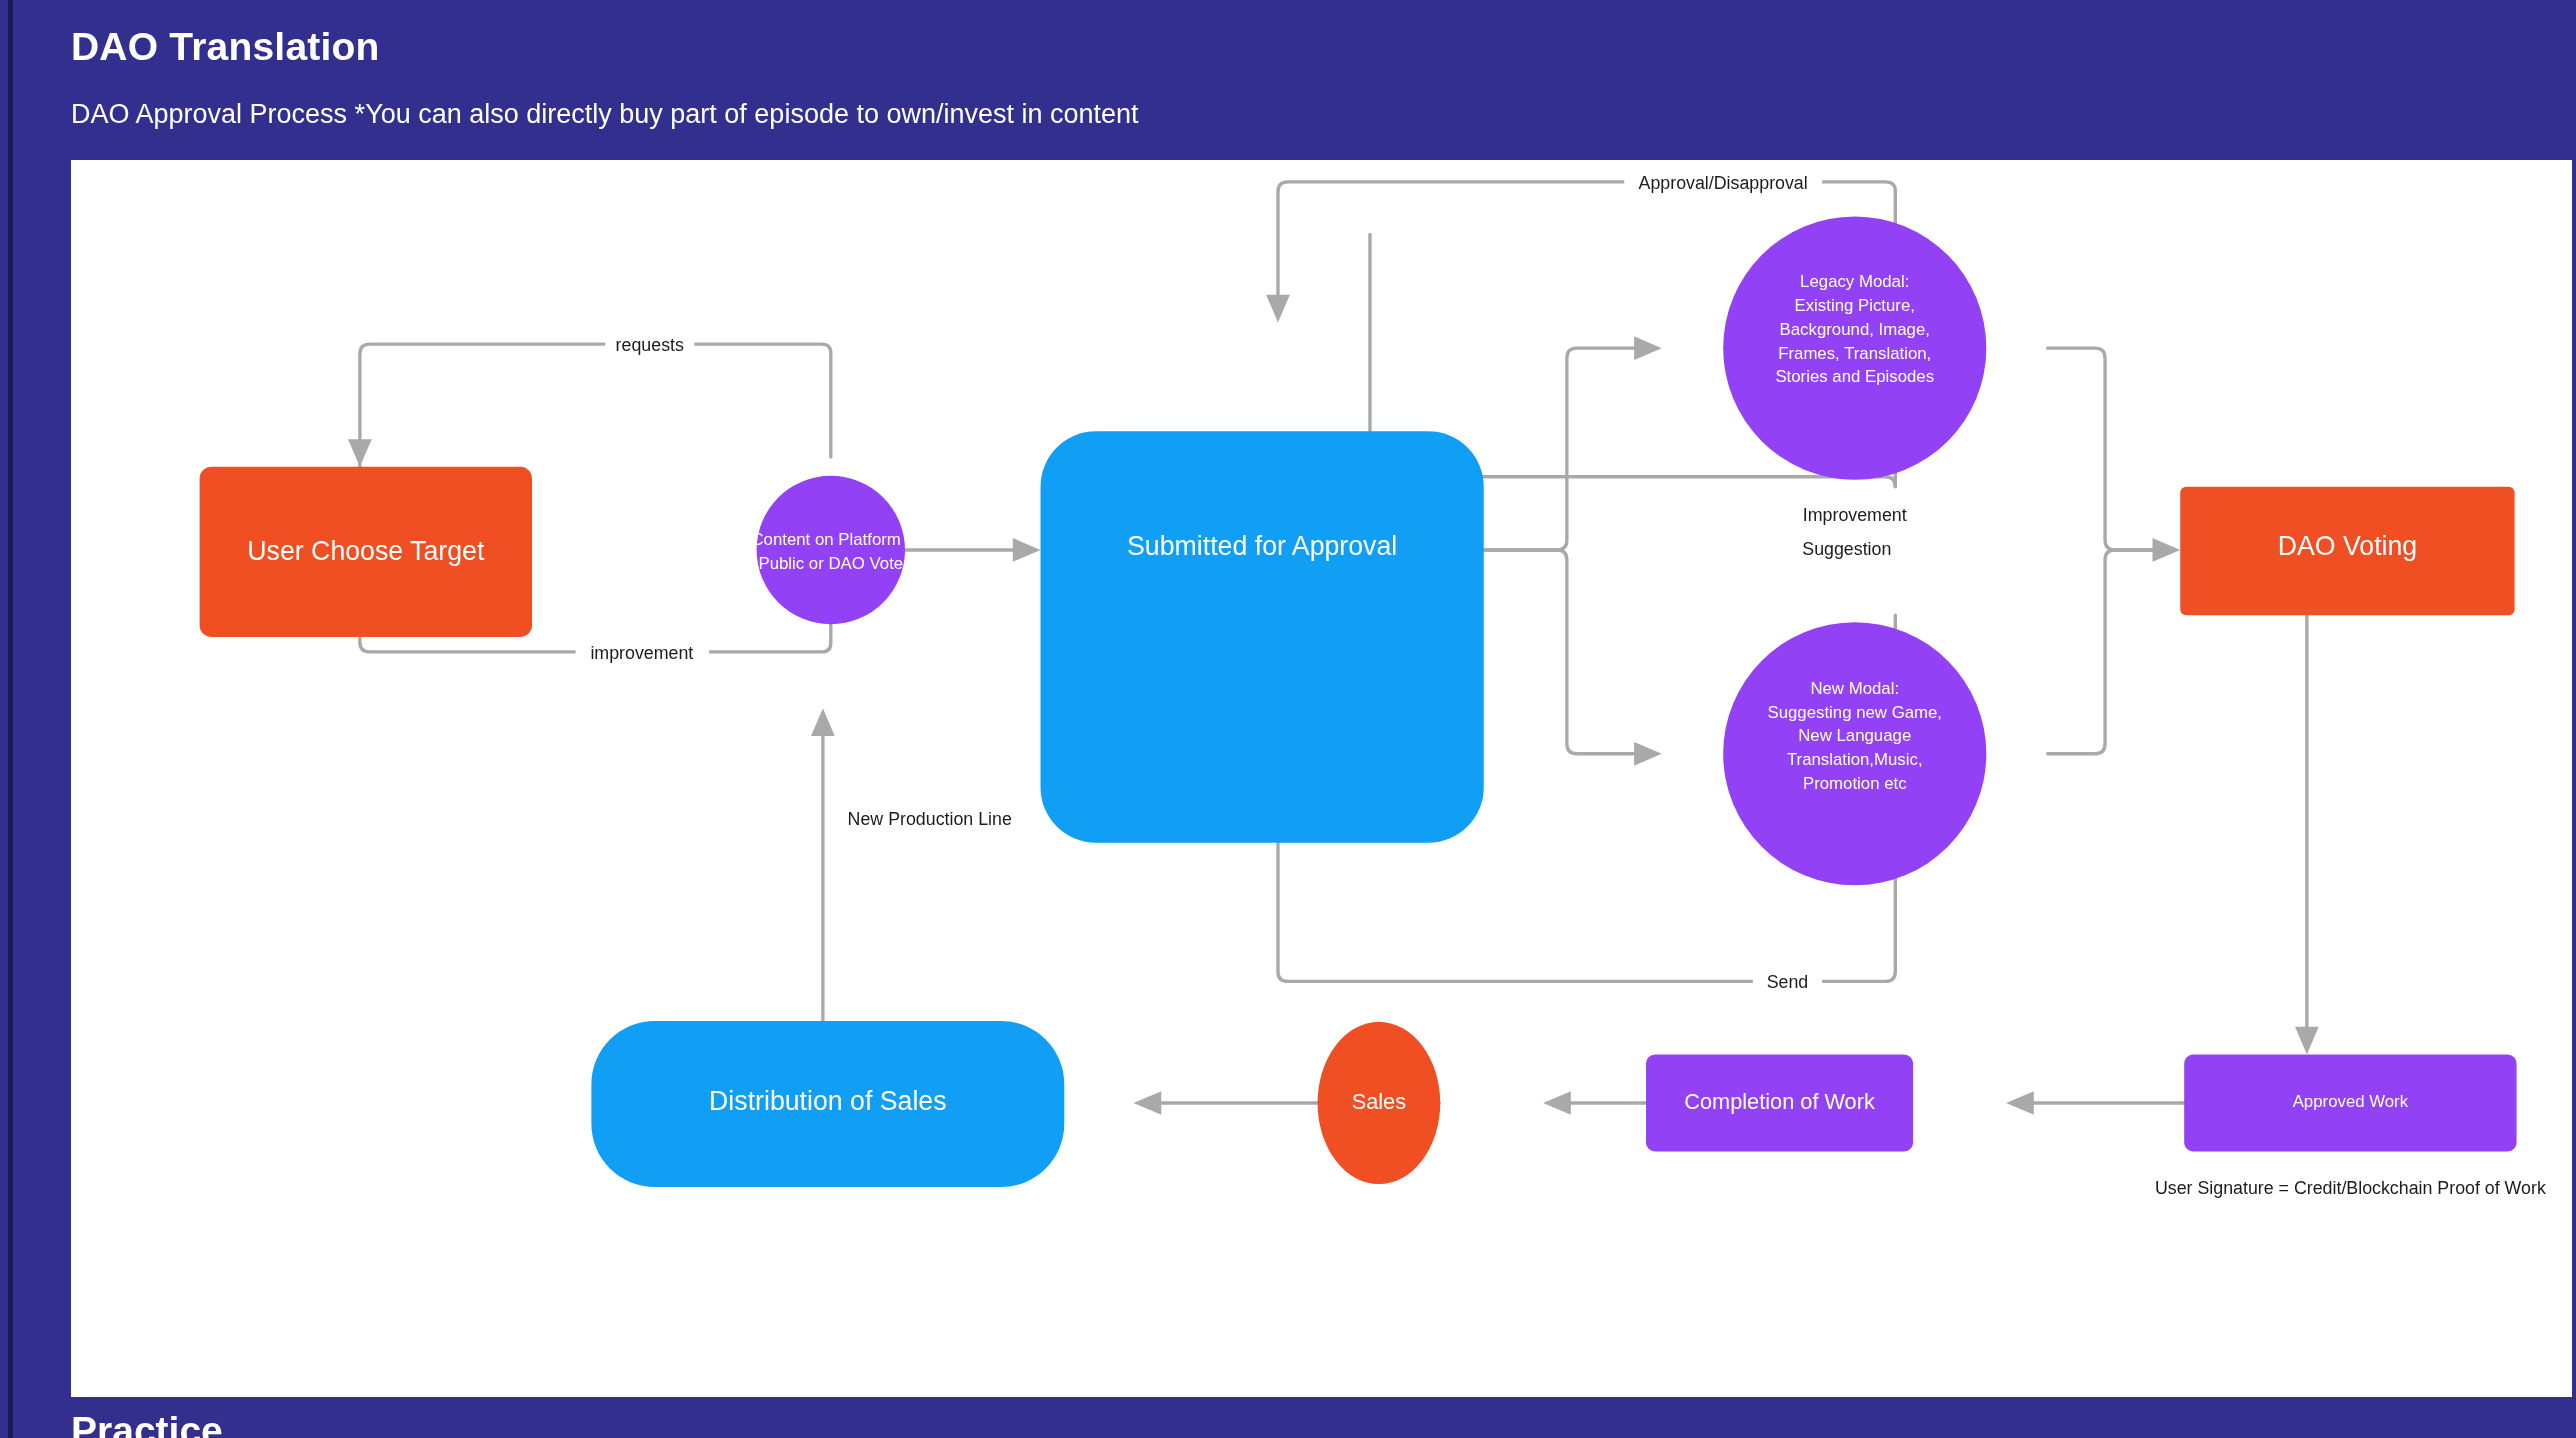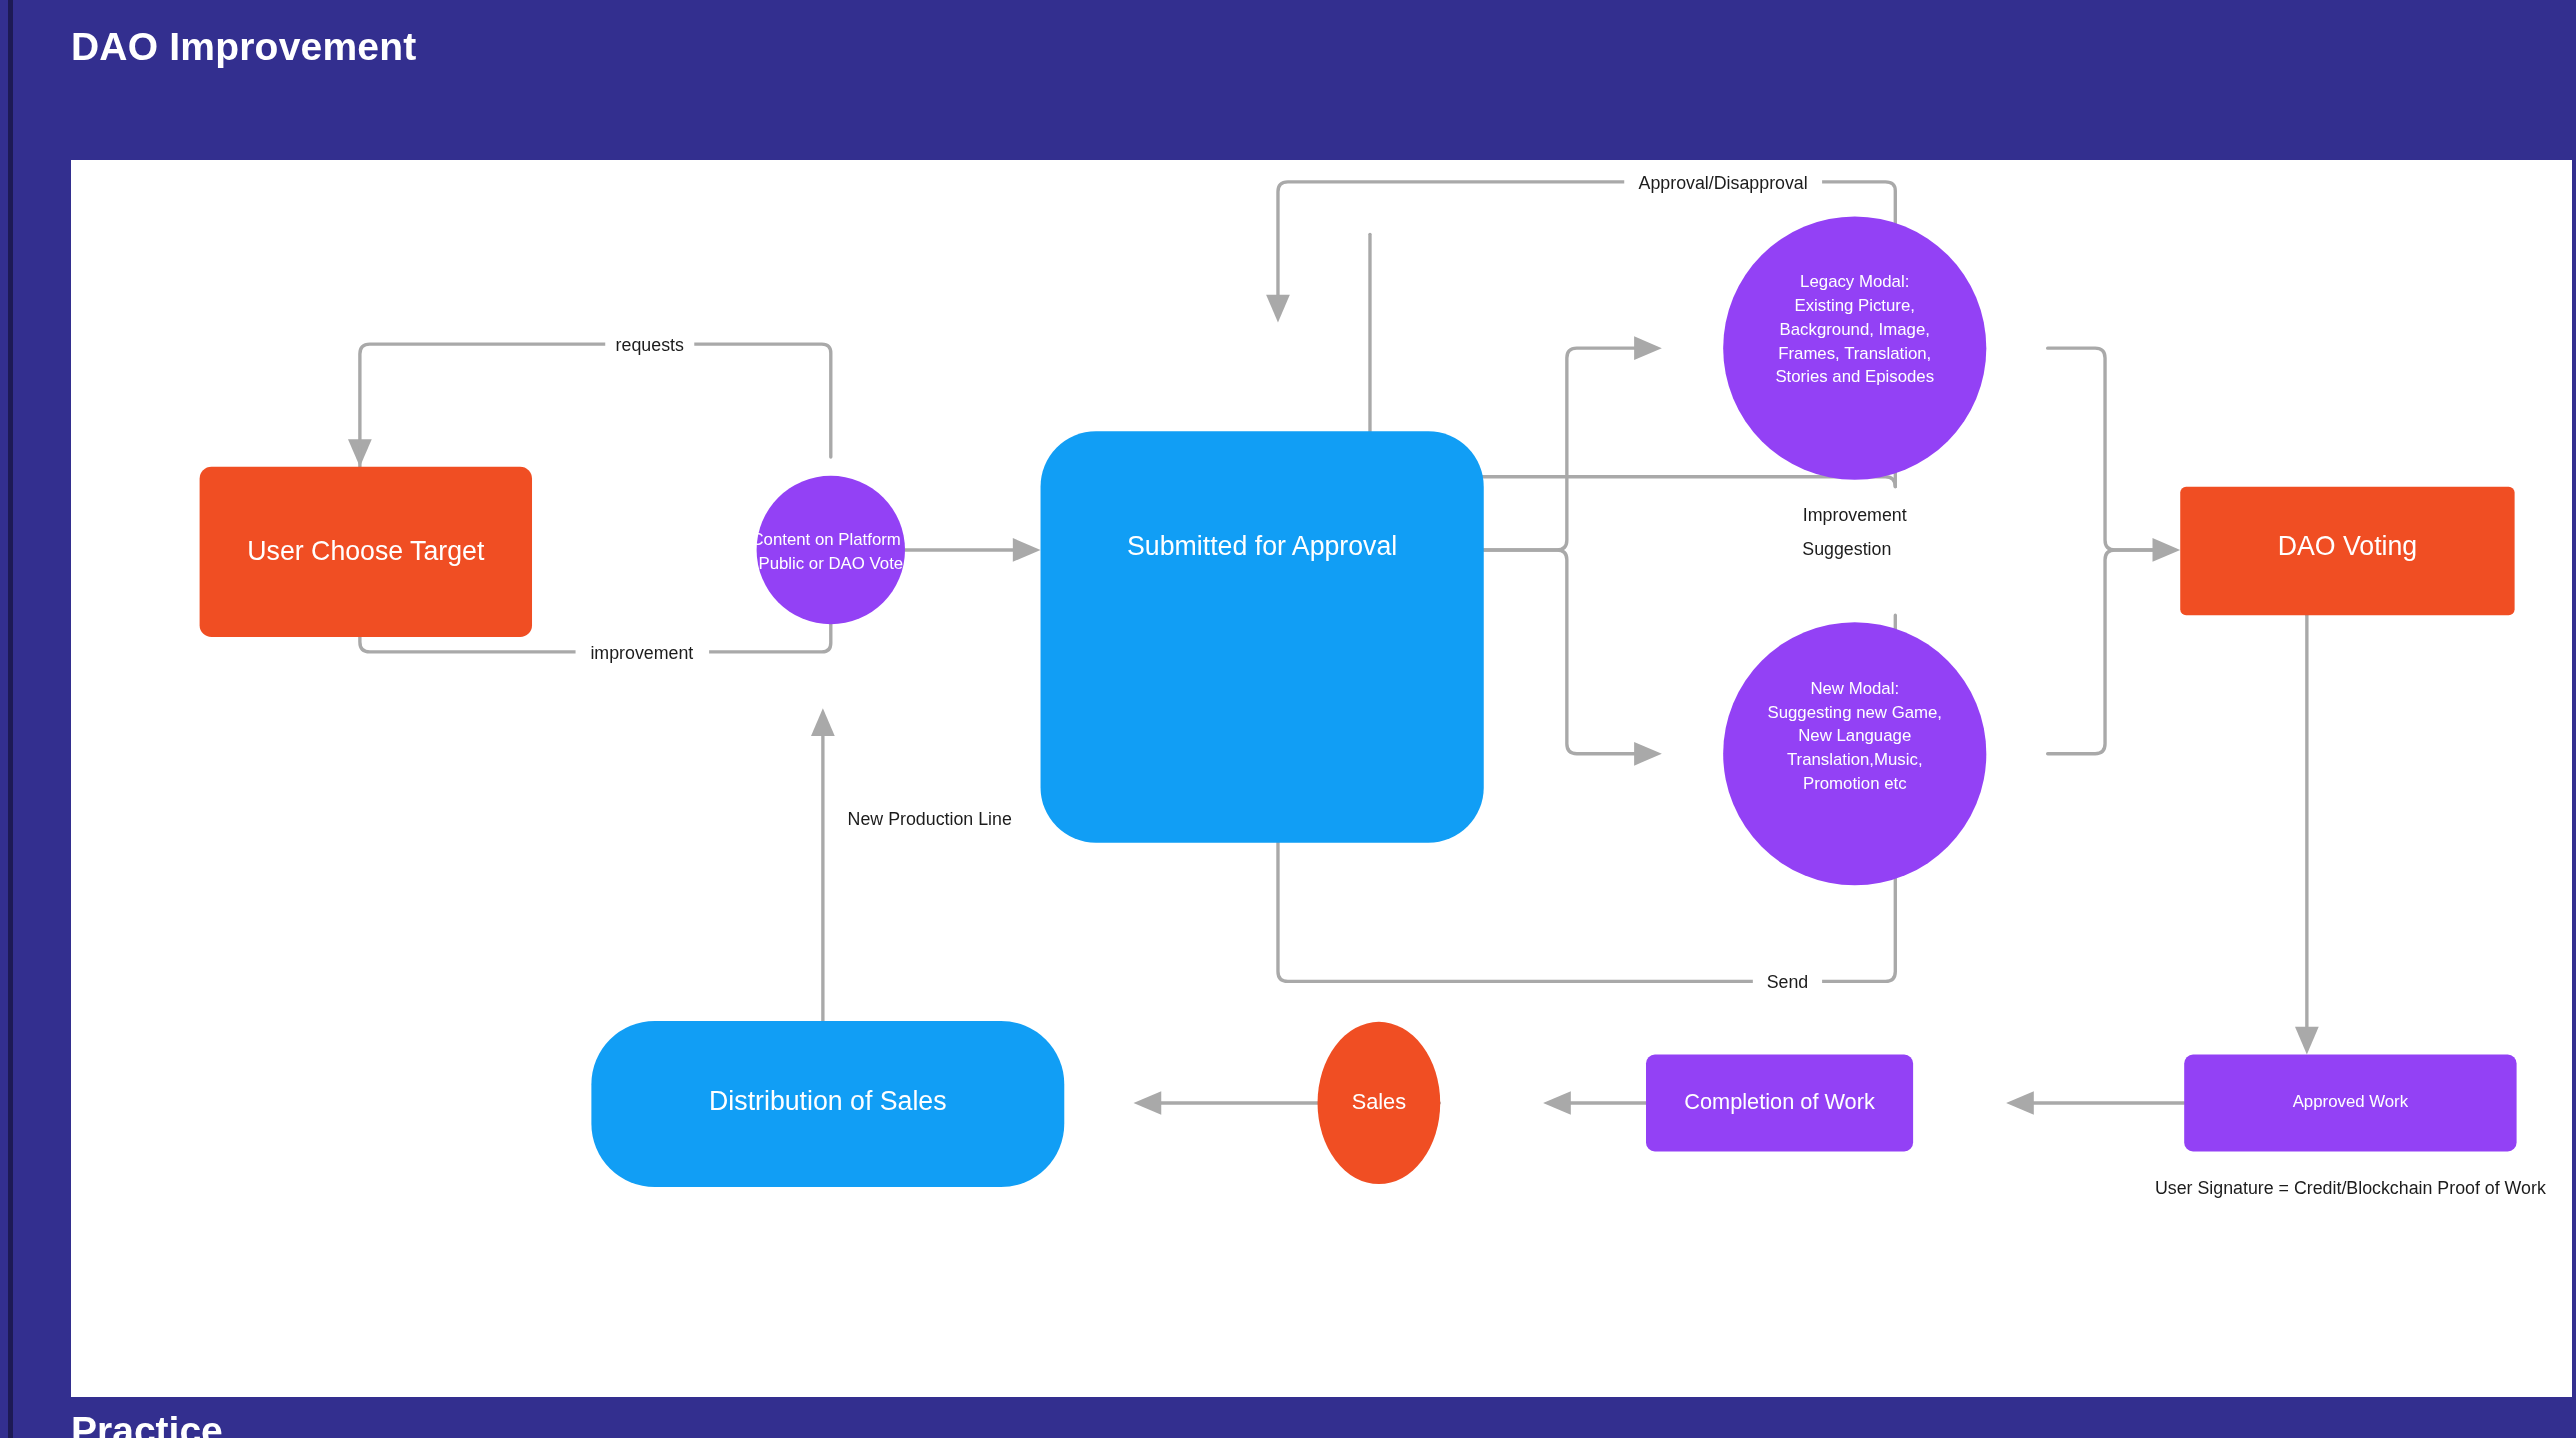--- a/index.html
+++ b/index.html
@@ -55,21 +55,22 @@
   .edge-label.left{text-anchor:start;}
   .edge{fill:none;stroke:#a9a9a9;stroke-width:3.4;stroke-linecap:round;stroke-linejoin:round;}
   .arrowhead{fill:#a9a9a9;}
 </style>
 </head>
 <body>
 
 <div id="left-stripe"></div>
 
 <div id="header">
-  <div id="page-title">DAO Improvement</div>
+  <div id="page-title">DAO Translation</div>
+  <div id="page-subtitle">DAO Approval Process *You can also directly buy part of episode to own/invest in content</div>
 </div>
 
 <div id="canvas-panel">
   <svg id="flow" viewBox="0 0 2528 1250">
 
     <g>
       <path class="edge" d="M 768 300 L 768 195 Q 768 186 759 186 L 302 186 Q 292 186 292 196 L 292 286"></path>
       <polygon class="arrowhead" points="292,310 280,282 304,282"></polygon>
       <rect x="540" y="174" width="90" height="24" fill="#ffffff"></rect>
       <text class="edge-label" x="585" y="188">requests</text>

